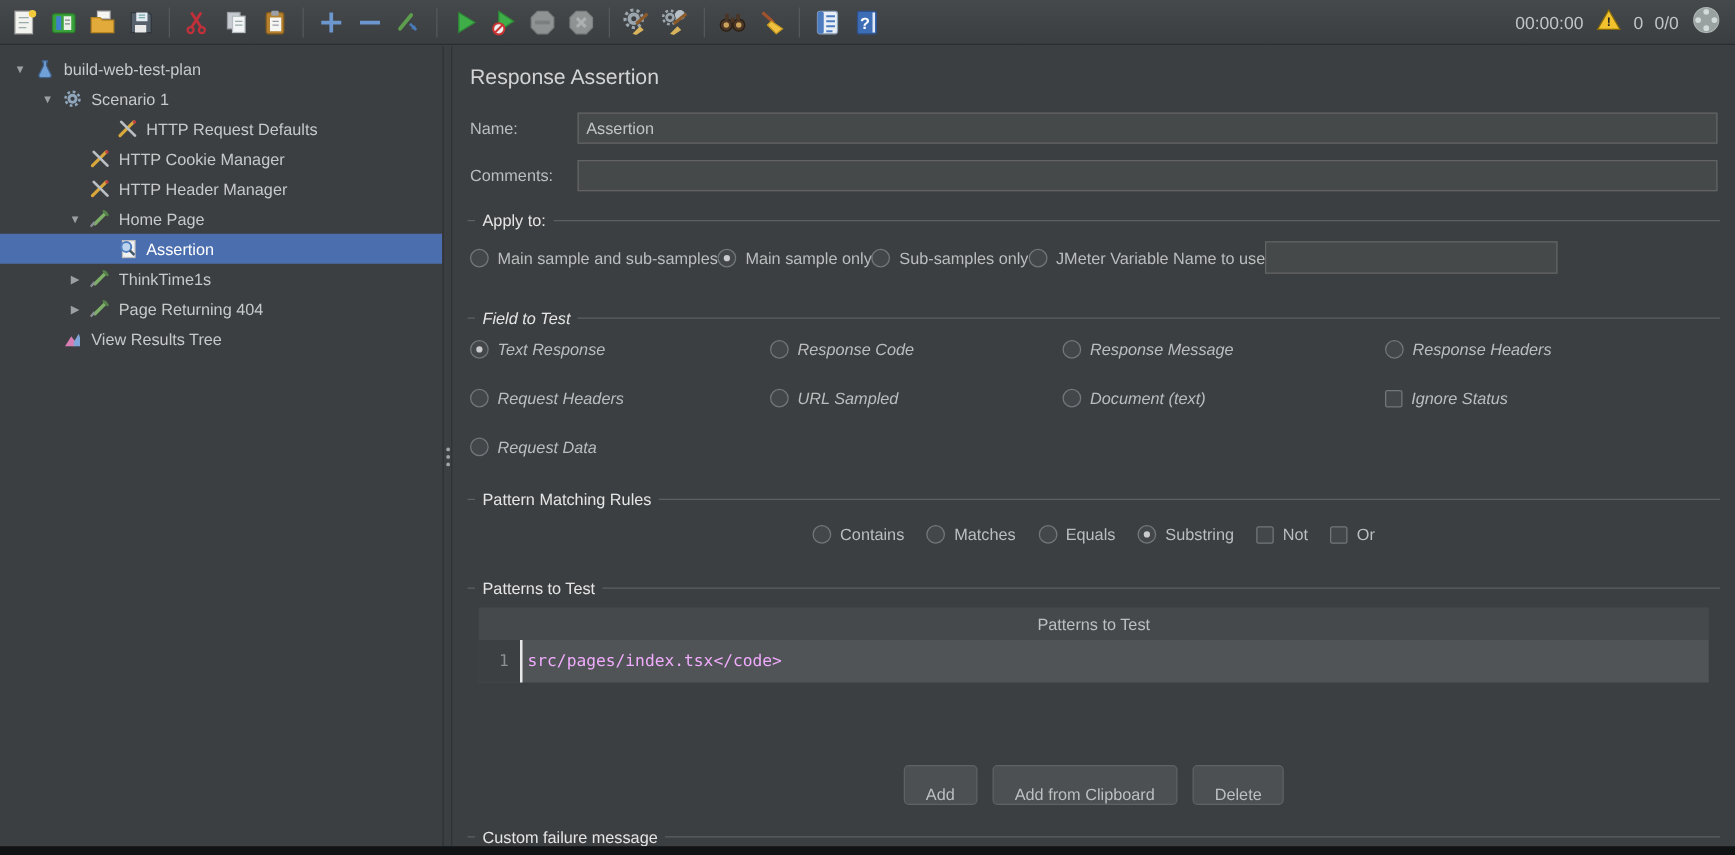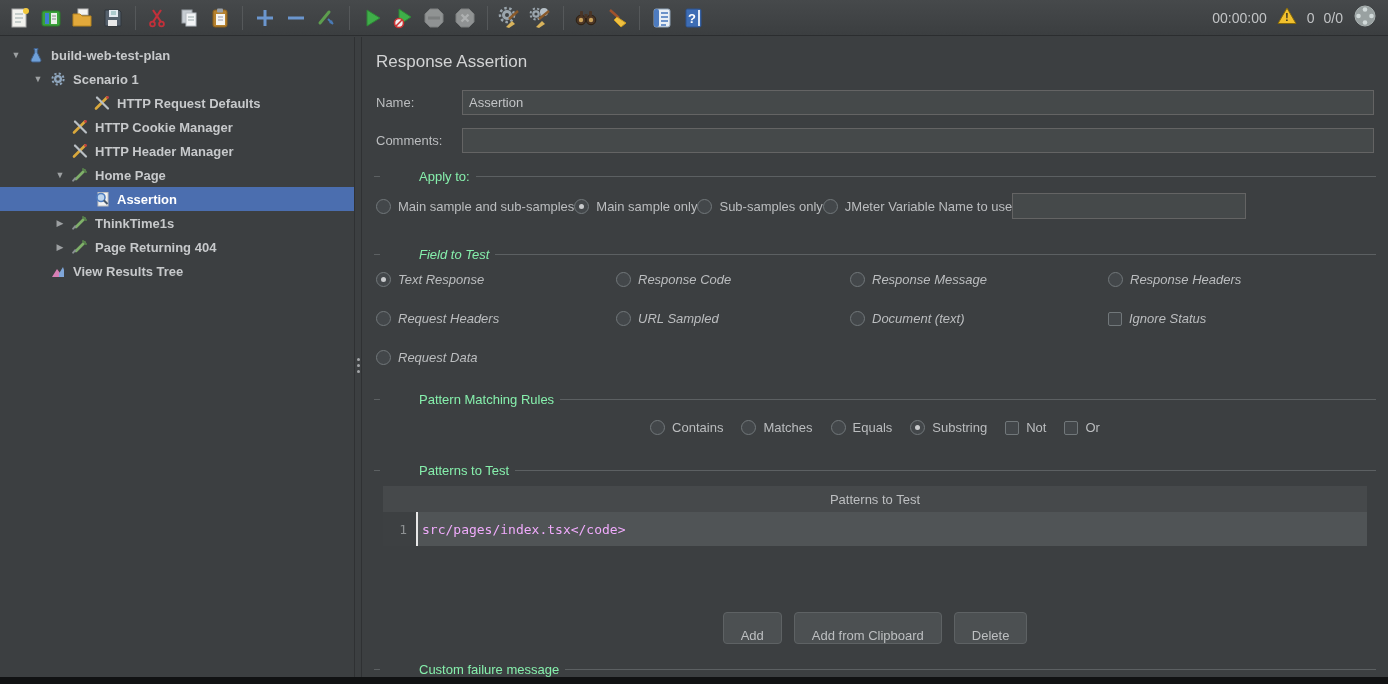--- a/index.html
+++ b/index.html
@@ -25,21 +25,21 @@
   
   .tree{
     position:absolute; top:37px; left:0; width:354px; bottom:7px;
     background:#3c3f41; padding-top:6px; overflow:hidden;
   }
   .trow{ height:24px; display:flex; align-items:center; white-space:nowrap; cursor:default; }
   .trow.selected{ background:#4b6eaf; color:#ffffff; }
   .arrow{ width:20px; flex:none; text-align:center; font-size:9px; color:#9da0a2; }
   .trow.selected .arrow{ color:#dfe6f0; }
   .ticon{ width:20px; flex:none; display:flex; align-items:center; justify-content:center; }
-  .tlabel{ margin-left:5px; color:#c7c9cb;font-weight:bold; }
+  .tlabel{ margin-left:5px; color:#c7c9cb; }
   .trow.selected .tlabel{ color:#ffffff; }
   .splitter{
     position:absolute; top:37px; left:354px; width:8px; bottom:7px;
     background:#3c3f41; border-left:1px solid #2f3133; border-right:1px solid #2f3133;
   }
   .grip{ position:absolute; left:2px; top:318px; width:3px; }
   .grip i{ display:block; width:3px; height:3px; border-radius:50%; background:#a3a6a8; margin:3px 0; }
   
   .main{ position:absolute; top:37px; left:362px; right:0; bottom:7px; background:#3c3f41; overflow:hidden; }
   .title{ margin:15px 0 0 14px; font-size:17px; color:#d2d3d4; font-weight:normal; }
@@ -48,21 +48,21 @@
   .frow.comments{ margin-top:13px; }
   .flabel{ width:86px; flex:none; color:#bbbdbf; }
   .tfield{
     flex:1; height:25px; background:#45494a; border:1px solid #646464;
     color:#c2c4c6; font-family:"Liberation Sans",sans-serif; font-size:13px; padding:0 6px; outline:none;
   }
   .grp{ margin:0 12px; }
   .grp-head{ display:flex; align-items:center; gap:6px; }
   .grp-head::before{ content:""; width:6px; height:1px; background:#5c6062; flex:none; }
   .grp-head::after{ content:""; flex:1; height:1px; background:#5c6062; }
-  .grp-head span{ color:#86efac;margin-left:33px; }
+  .grp-head span{ color:#e5e5e5; }
   .g-apply{ margin-top:16px; }
   .g-apply .grp-body{ display:flex; align-items:center; padding:9px 2px 12px; }
   .opt{ display:flex; align-items:center; gap:7px; white-space:nowrap; }
   .radio{ width:15px; height:15px; flex:none; border-radius:50%; border:1px solid #71777a; background:#43474a; position:relative; }
   .radio.sel::after{ content:""; position:absolute; left:4px; top:4px; width:5px; height:5px; border-radius:50%; background:#c9cbcd; }
   .check{ width:14px; height:14px; flex:none; border:1px solid #71777a; border-radius:2px; background:#43474a; }
   .varfield{ width:234px; height:26px; flex:none; }
   .g-field{ margin-top:16px;font-style:italic; }
   .g-field .grp-body{ display:grid; grid-template-columns:240px 234px 258px 1fr; row-gap:24px; padding:10px 2px 13px; }
   .g-rules{ margin-top:14px; }

